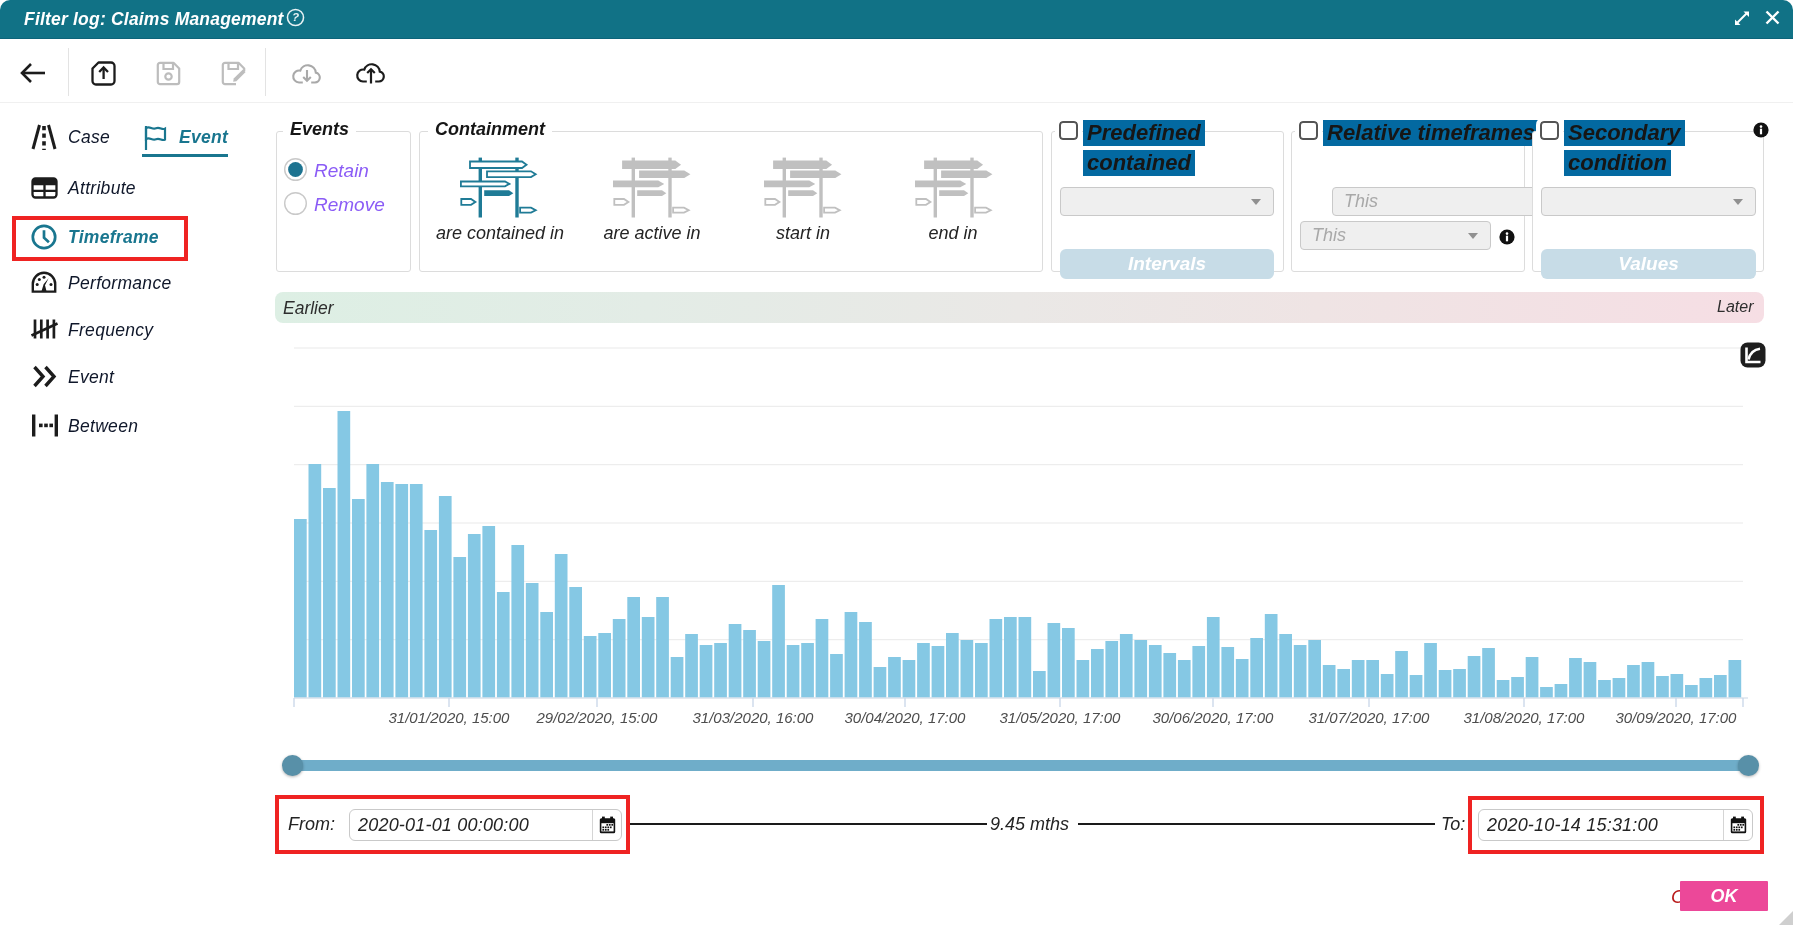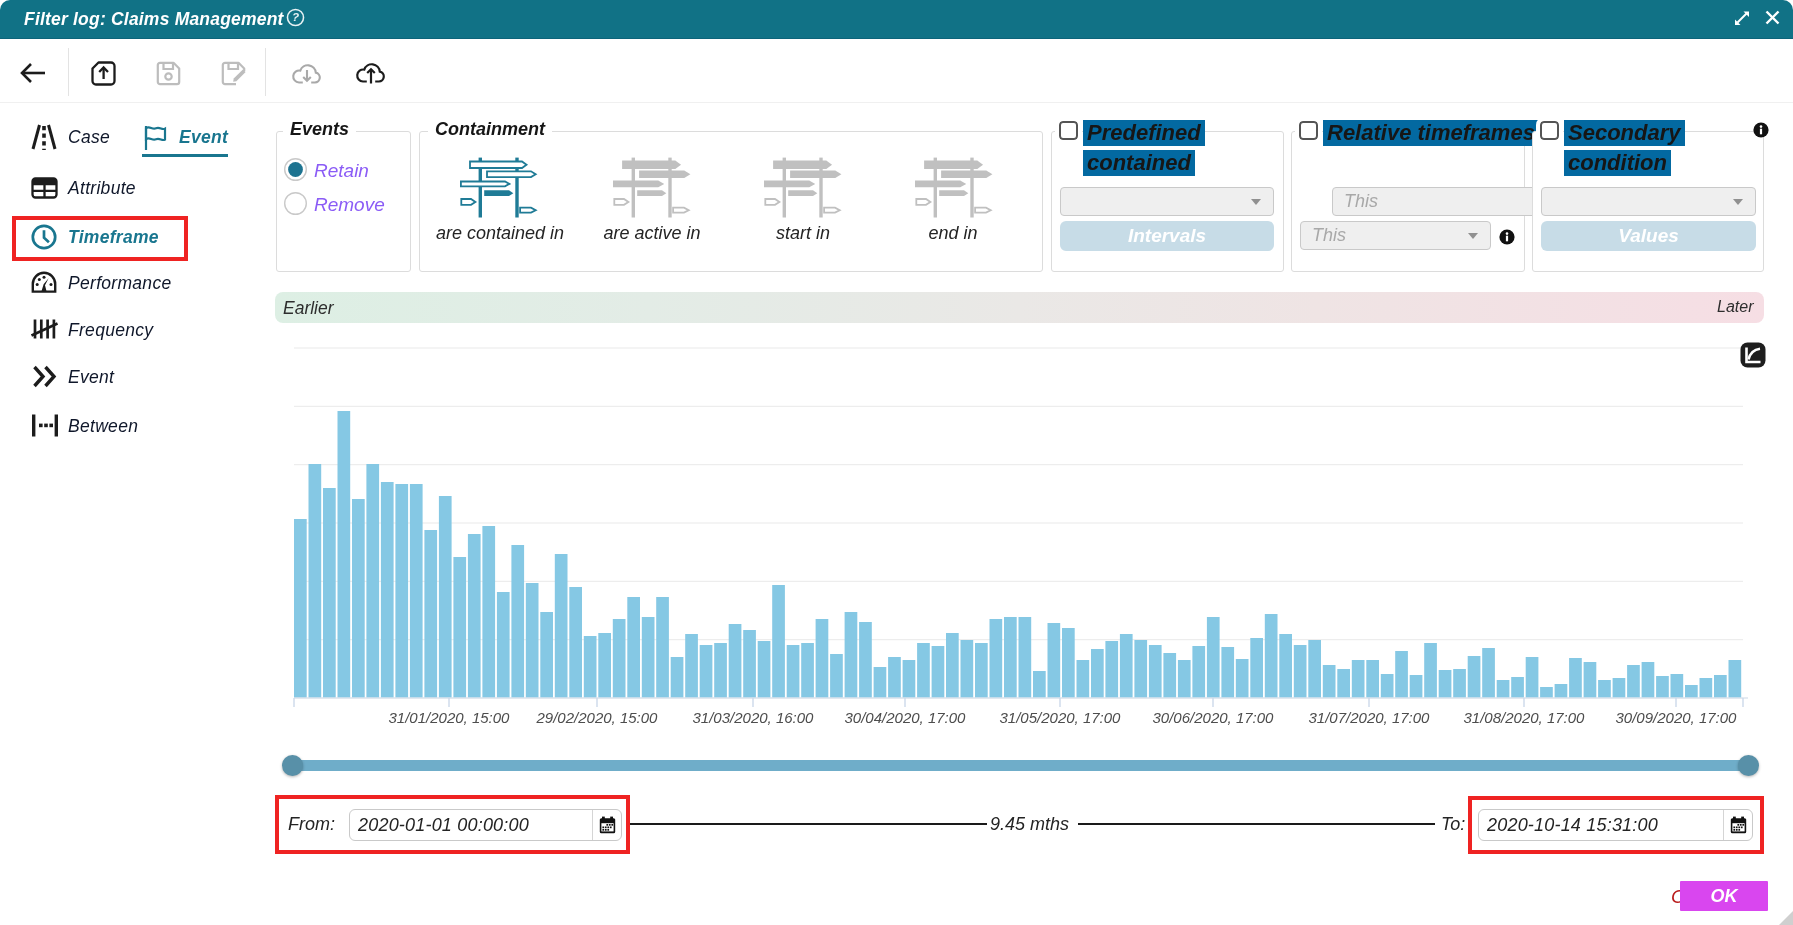--- a/index.html
+++ b/index.html
@@ -15,34 +15,34 @@
 
 .navtext { font-size:17.5px; color:#0f172a; letter-spacing:.3px; }
 .teal { color:#19768f; font-weight:700; }
 
 .gbox { position:absolute; border:1px solid #dcdcdc; border-radius:3px; background:#fff; }
 .glegend { position:absolute; top:-12px; background:#fff; padding:0 7px; font-size:18px; font-weight:700; color:#161616; white-space:nowrap; }
 .cb { position:absolute; width:19px; height:19px; border:2px solid #555; border-radius:4px; background:#fff; outline:4px solid #fff; }
 .ptitle { position:absolute; font-size:22px; font-weight:700; color:#161616; background:#0369a1; padding:0 4px; white-space:nowrap; }
 .dd { position:absolute; height:29px; background:#efefef; border:1px solid #c9c9c9; border-radius:4px; color:#a8a8a8; font-size:18px; line-height:27px; padding-left:11px; }
 .dd:after { content:""; position:absolute; right:12px; top:11px; border-left:5.5px solid transparent; border-right:5.5px solid transparent; border-top:6.5px solid #909090; }
-.bluebtn { position:absolute; height:30px; background:#c7dce7; border-radius:6px; color:#fff; font-size:19px; font-weight:700; text-align:center; line-height:30px; }
+.bluebtn { position:absolute; height:30px; background:#c7dce7; border-radius:6px; color:#fff; font-size:19px; font-weight:700; text-align:center; line-height:30px;margin-top:28px; }
 .radio-lab { font-size:19px; color:#8b5cf6; }
 .conlab { position:absolute; top:223px; font-size:18px; color:#242424; text-align:center; }
 
 #elbar { left:275px; top:292px; width:1489px; height:31px; border-radius:8px; background:linear-gradient(90deg,#ddefe4 0%,#e3ece6 25%,#eae8e6 50%,#efe4e4 70%,#f6dee4 100%); }
 
 .redbox { position:absolute; border:4px solid #ef2322; background:transparent; }
 
 .inp { position:absolute; height:32px; border:1px solid #c9c9c9; border-radius:6px; background:#fff; font-size:18px; color:#242424; }
 .inp .txt { position:absolute; left:8px; top:5px; white-space:nowrap; letter-spacing:.2px; }
 .inp .cal { position:absolute; top:0; right:0; width:29px; height:30px; border-left:1px solid #d5d5d5; }
 .lbl18 { position:absolute; font-size:18px; color:#242424; }
 .hline { position:absolute; height:2px; background:#1a1a1a; }
-#okbtn { left:1680px; top:881px; width:88px; height:30px; background:#d946ef; border-radius:1px; color:#fff; font-size:18px; font-weight:700; text-align:center; line-height:30px; }
+#okbtn { left:1680px; top:881px; width:88px; height:30px; background:#ec4899; border-radius:1px; color:#fff; font-size:18px; font-weight:700; text-align:center; line-height:30px; }
 #cancel { left:1671px; top:886px; font-size:19px; color:#b91c1c; font-weight:500; }
 </style></head>
 <body>
 <div id="page">
 
 <div class="abs" id="titlebar"></div>
 <div class="abs" id="titleshadow"></div>
 <div class="abs" id="titletext">Filter log: Claims Management</div>
 <svg class="abs" style="left:286px;top:8px" width="19" height="19" viewBox="0 0 22 22">
  <circle cx="11" cy="11" r="9.3" fill="none" stroke="#e8f2f4" stroke-width="1.8"></circle>

